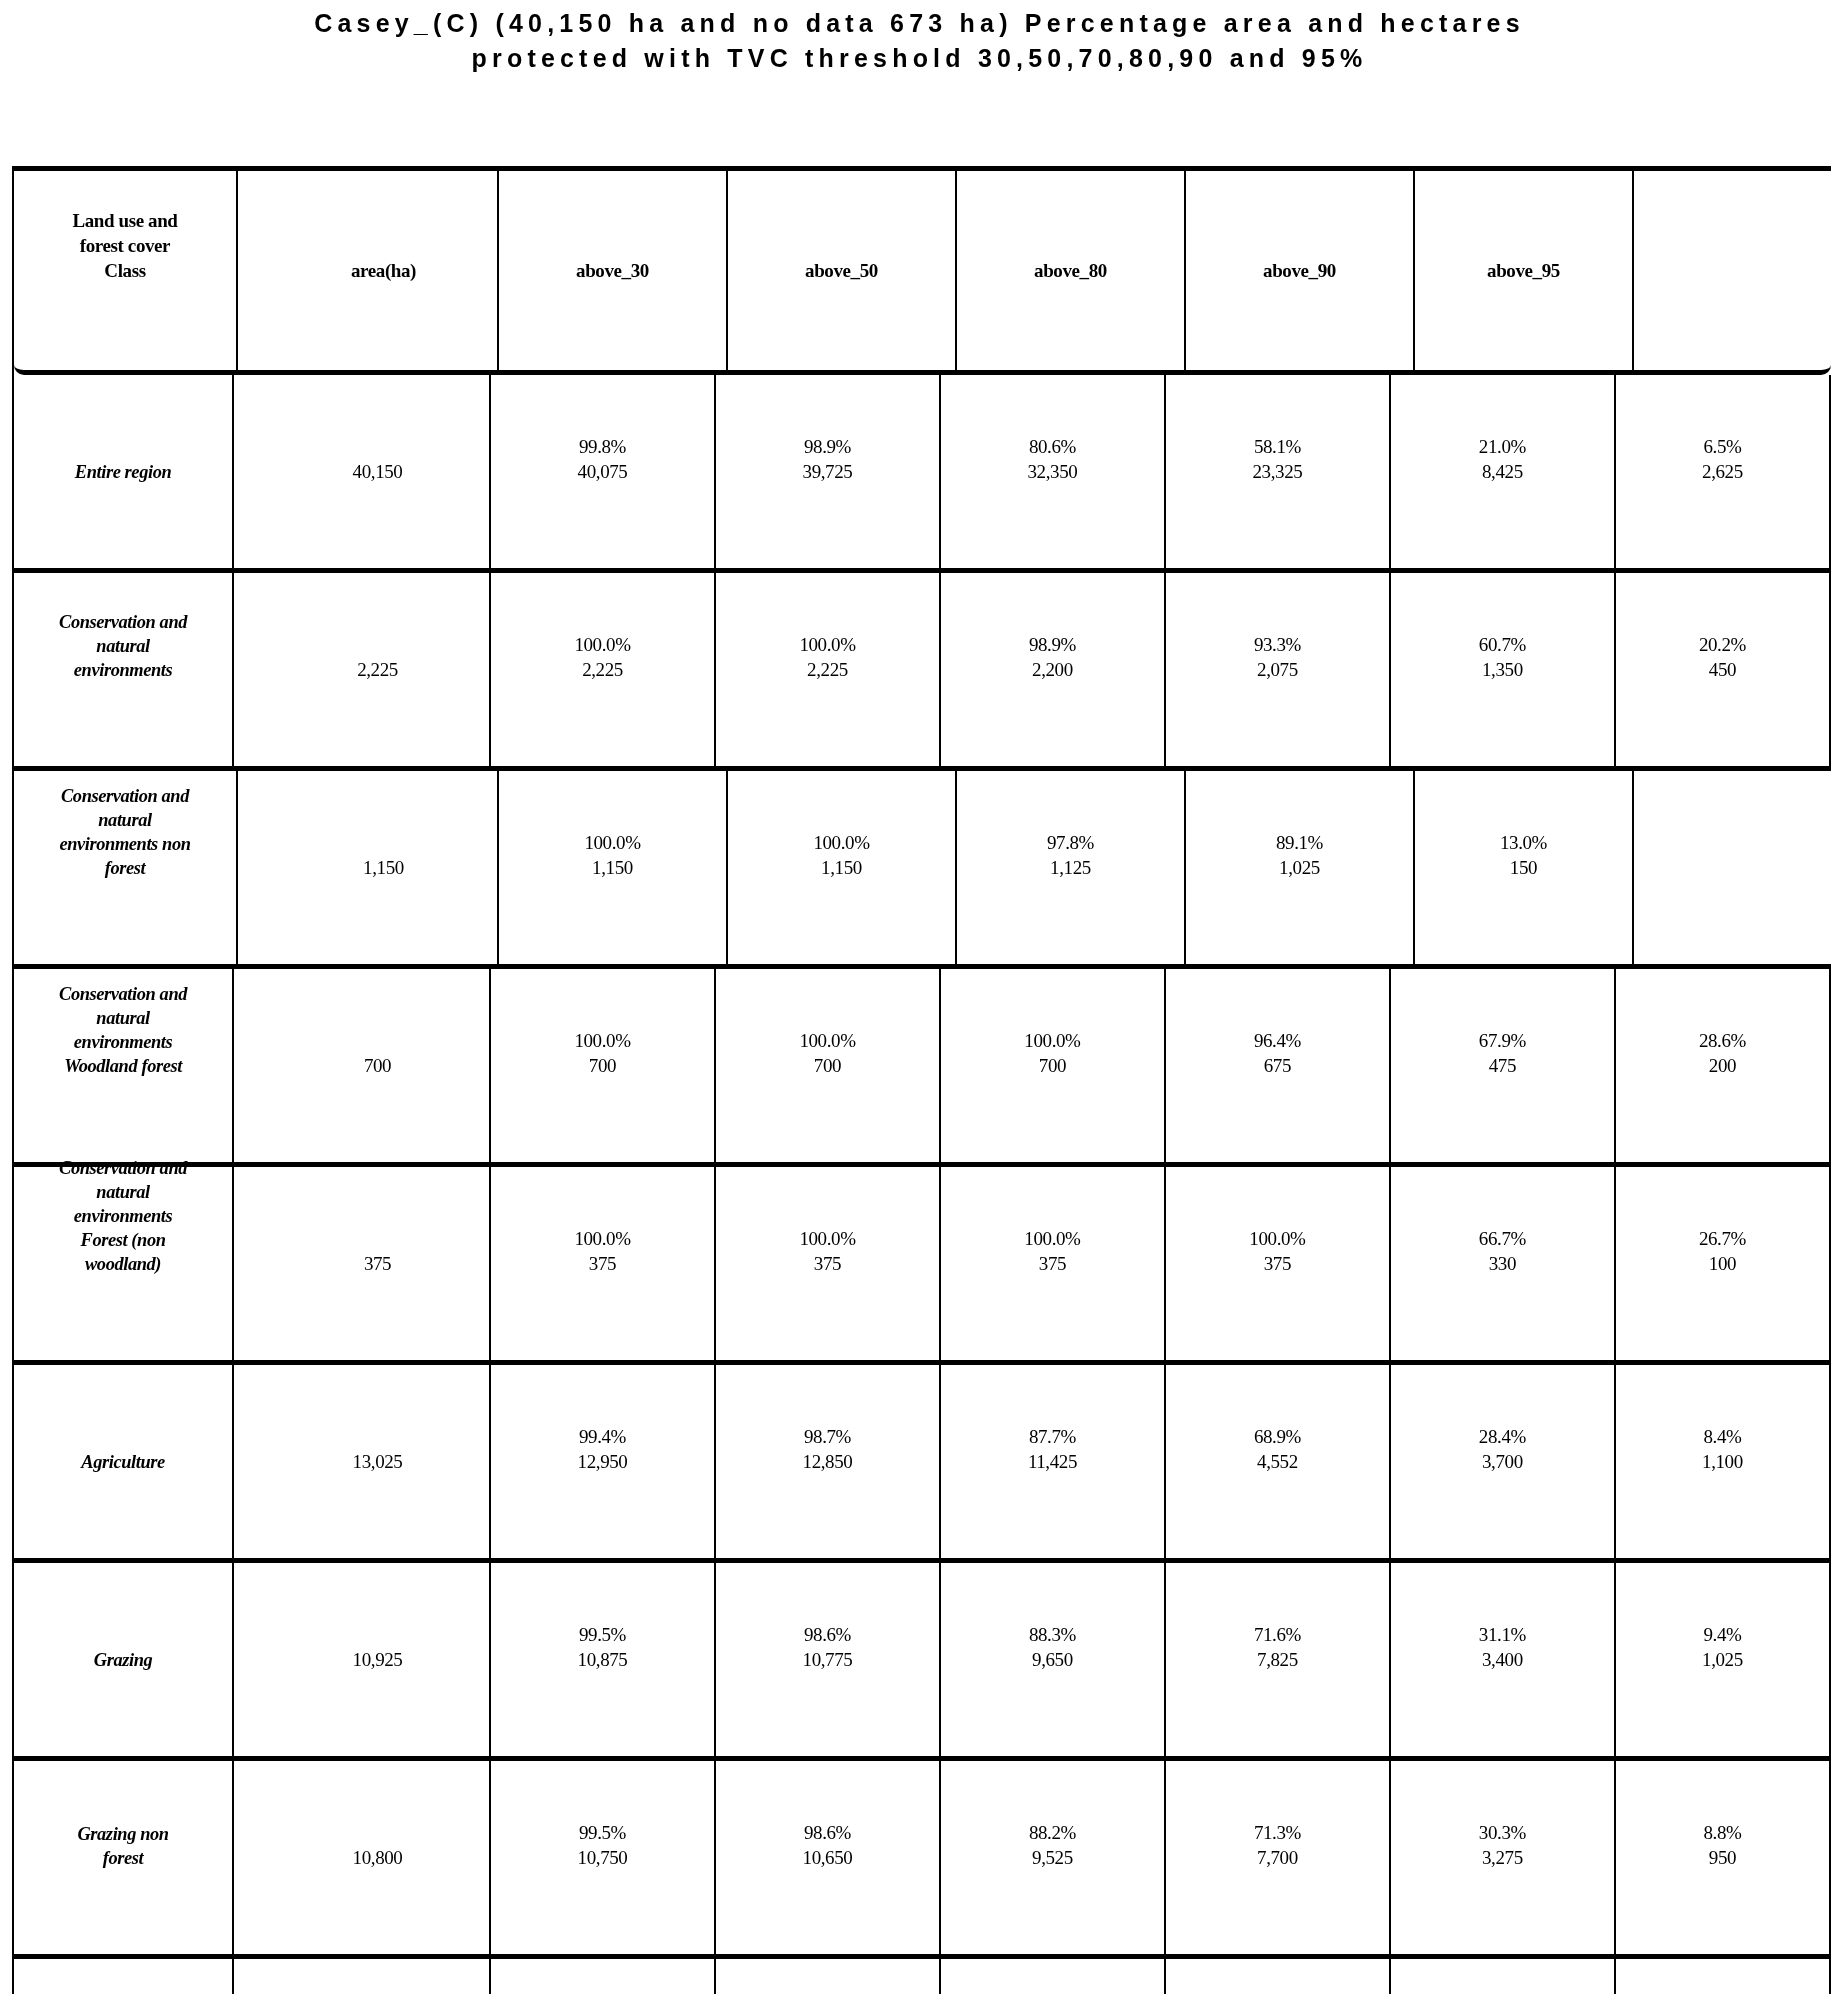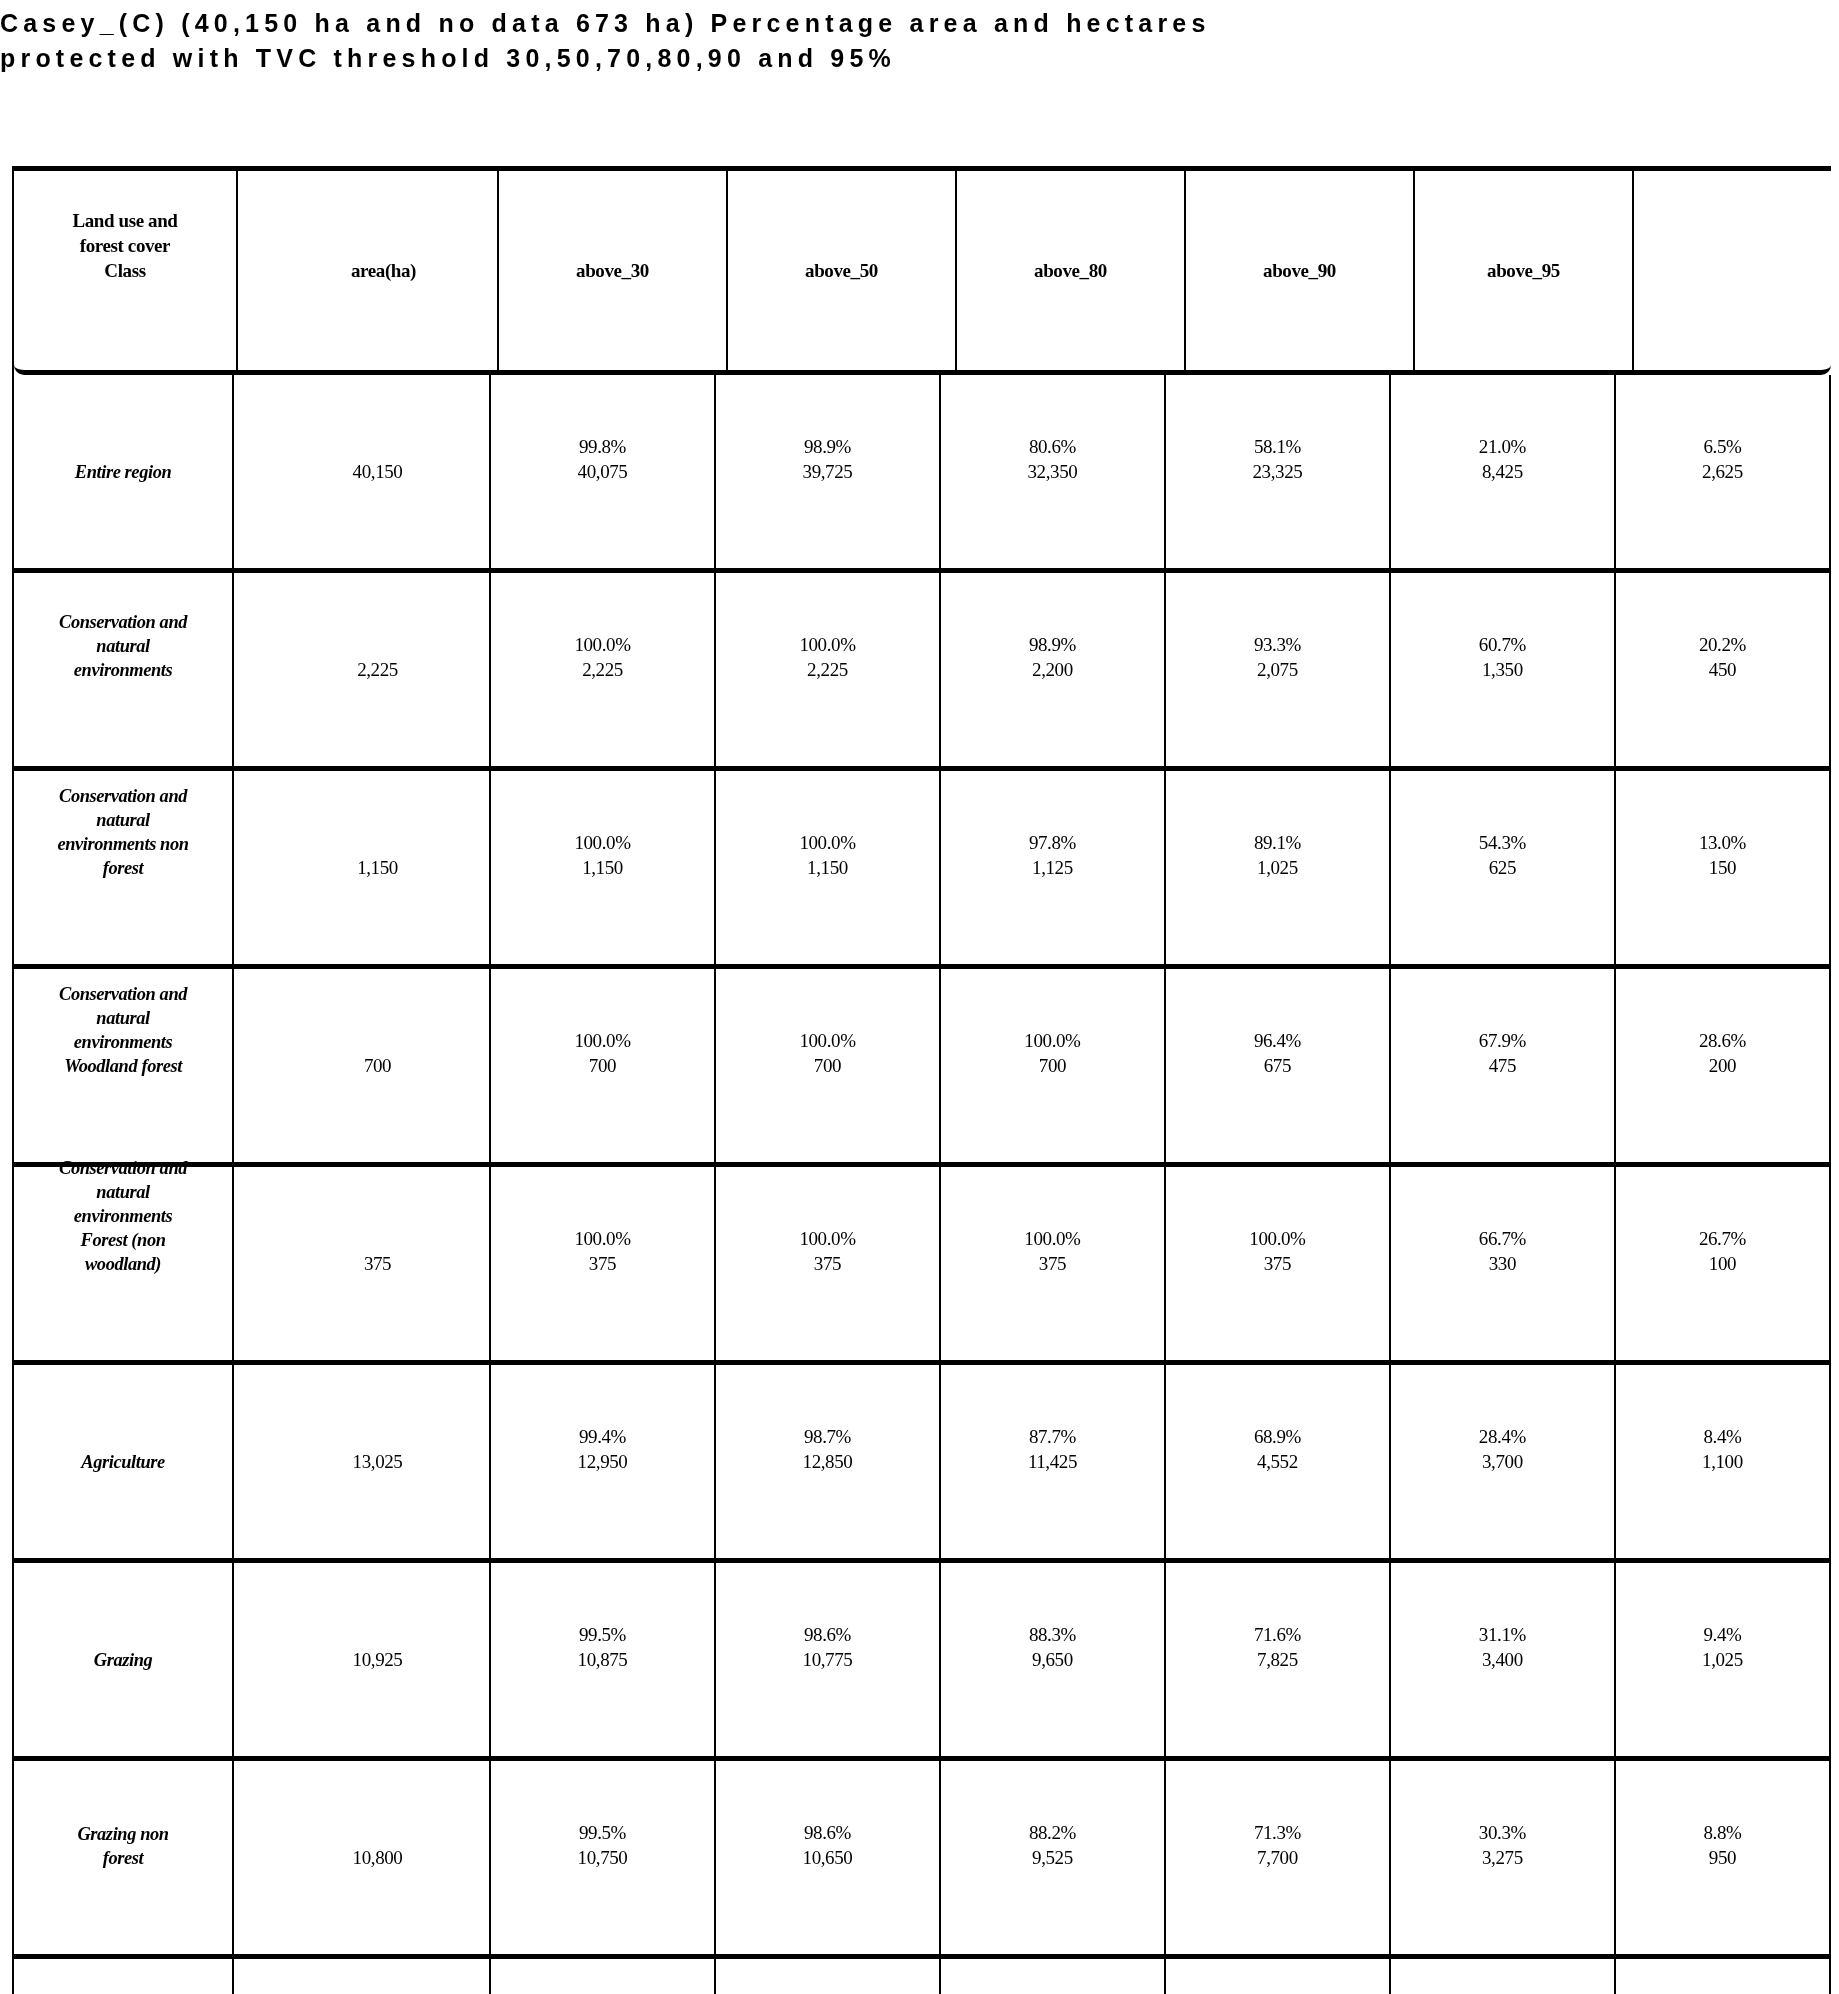--- a/index.html
+++ b/index.html
@@ -2,21 +2,21 @@
 <html style="font-size:6.4px"><head>
 <meta charset="utf-8">
 <style>
   html,body{margin:0;padding:0;}
   body{
     width:1839px;height:2549px;position:relative;background:#ffffff;
     font-family:"Liberation Serif", serif;color:#000;overflow:hidden;
   }
   
   .title{
-    position:absolute;top:5.6px;left:0;width:100%;text-align:left;
+    position:absolute;top:5.6px;left:0;width:100%;text-align:center;
     font-family:"Liberation Sans", sans-serif;font-weight:bold;
     font-size:25px;line-height:35px;letter-spacing:5.2px;white-space:pre-line;
   }
   
   .table{
     position:absolute;left:12px;top:166px;width:1817px;
     border-top:5.2px solid #000;border-left:2px solid #000;
   }
   .row{display:flex;border-bottom:5.2px solid #000;height:193px;position:relative;}
   .row.hrow{height:199px;border-radius:10px;}
@@ -150,24 +150,20 @@
         <div class="ct">100.0%
 1,150</div>
       </div>
       <div class="cell c4 datacell">
         <div class="ct">97.8%
 1,125</div>
       </div>
       <div class="cell c5 datacell">
         <div class="ct">89.1%
 1,025</div>
-      </div>
-      <div class="cell c6 datacell">
-        <div class="ct">54.3%
-625</div>
       </div>
       <div class="cell c7 datacell">
         <div class="ct">13.0%
 150</div>
       </div>
     </div>
     <div class="row">
       <div class="cell c0 labelcell">
         <div class="ct">Conservation and
 natural

